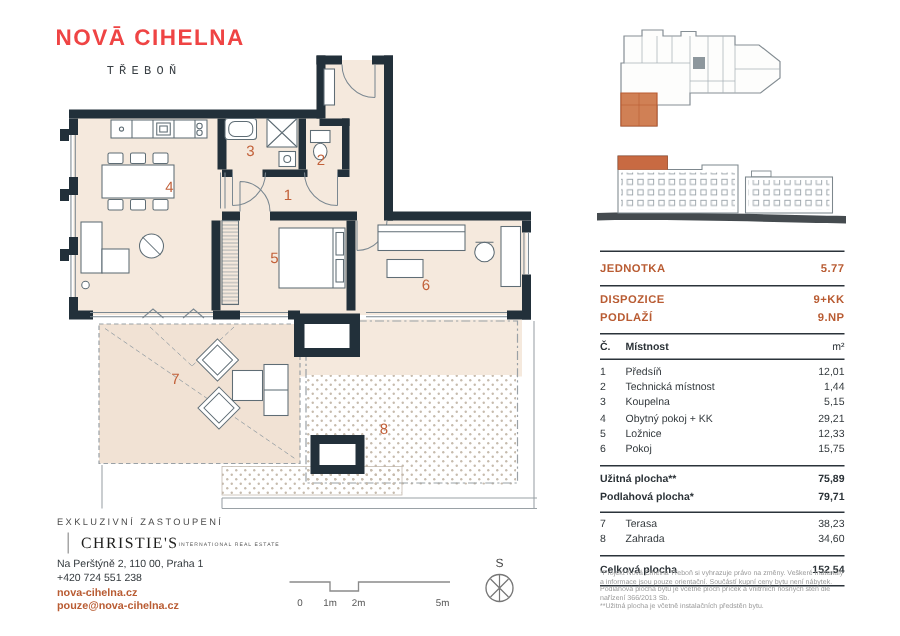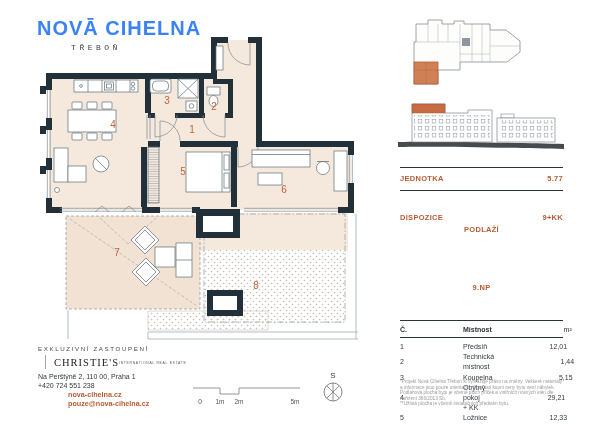--- a/index.html
+++ b/index.html
@@ -4,54 +4,54 @@
 <style>
   html,body{margin:0;padding:0;}
   body{
     width:600px;height:424px;position:relative;overflow:hidden;
     background:#ffffff;color:#33393d;
     font-family:"Liberation Sans",sans-serif;
   }
   .abs{position:absolute;}
 
   
-  .title{left:37px;top:17px;font-size:20px;font-weight:bold;letter-spacing:1px;color:#3b82f6;}
+  .title{left:37px;top:17px;font-size:15px;font-weight:bold;letter-spacing:1px;color:#ef4444;}
   .subtitle{left:37px;top:43px;width:118px;text-align:center;font-size:8px;letter-spacing:3.5px;color:#3a4045;font-family:Liberation Mono, monospace;}
 
   
   .plan{left:30px;top:25px;pointer-events:none;}
   .siteplan{left:402px;top:12px;}
   .elevation{left:396px;top:97px;}
 
   
   .panel{left:400px;top:167px;width:163px;font-size:7px;}
   .rule{border-top:1px solid #2b333a;}
-  .trow{display:flex;align-items:center;line-height:10.2px;gap:46px;}
+  .trow{display:flex;align-items:flex-start;line-height:10.2px;}
   .tno{width:17px;flex:0 0 17px;}
   .tname{flex:1;}
   .tval{text-align:right;flex:0 0 34px;}
   .orange-row{color:#b95c33;font-weight:bold;font-size:7.5px;letter-spacing:.3px;line-height:12px;}
   .hdr-row{font-weight:bold;color:#2b3237;line-height:13px;}
   .bold-row{font-weight:bold;color:#2b3237;line-height:11.5px;}
   .gap-t{margin-top:4px;}
-  .gap-b{margin-bottom:4px;flex-direction:column;}
+  .gap-b{margin-bottom:4px;}
   .pad-big{padding:5px 0 5px 0;}
 
   .footnote{left:400px;top:379px;width:164px;font-size:4.7px;line-height:5.6px;color:#9a9a9a;}
 
   
   .exclusive{left:38px;top:345px;font-size:6.2px;letter-spacing:1.6px;color:#4c4c4c;}
   .brands{left:37px;top:355px;display:flex;align-items:center;}
   .brand-sw{font-size:11.5px;font-weight:bold;color:#1d1d1b;letter-spacing:-.2px;}
   .brand-div{width:1px;height:14px;background:#a6a6a6;margin:0 8px;}
   .brand-ch{display:flex;flex-direction:row;align-items:center;}
   .brand-ch-main{font-family:"Liberation Serif",serif;font-size:10.5px;letter-spacing:1px;color:#1d1d1b;}
   .brand-ch-sub{font-size:3.4px;letter-spacing:.7px;color:#5a5a5a;margin-top:1px;}
   .address{left:38px;top:373px;font-size:7px;line-height:8.8px;color:#33393d;}
-  .links{left:38px;top:390px;font-size:7.2px;line-height:9.4px;font-weight:bold;color:#b95c33;margin-left:30px;}
+  .links{left:38px;top:390px;font-size:7.2px;line-height:9.4px;font-weight:bold;color:#b95c33;}
   .links div{cursor:pointer;}
 
   .scalebar{left:190px;top:381px;}
   .compass{left:320px;top:368px;}
 </style>
 </head>
 <body>
 
 <div class="abs title">NOVĀ CIHELNA</div>
 <div class="abs subtitle">TŘEBOŇ</div>
@@ -236,21 +236,21 @@
   <rect x="103" y="23" width="54" height="20" fill="url(#win)"></rect>
 </svg>
 
 <div class="abs panel">
   <div class="rule"></div>
   <div class="trow orange-row pad-big">
     <span class="tname">JEDNOTKA</span>
     <span class="tval">5.77</span>
   </div>
   <div class="rule"></div>
-  <div class="trow orange-row" style="margin-top:21px;">
+  <div class="trow orange-row" style="margin-top:3px;">
     <span class="tname">DISPOZICE</span>
     <span class="tval">9+KK</span>
   </div>
   <div class="trow orange-row gap-b">
     <span class="tname">PODLAŽÍ</span>
     <span class="tval">9.NP</span>
   </div>
   <div class="rule"></div>
   <div class="trow hdr-row" style="margin:2px 0 1px;">
     <span class="tno">Č.</span>

